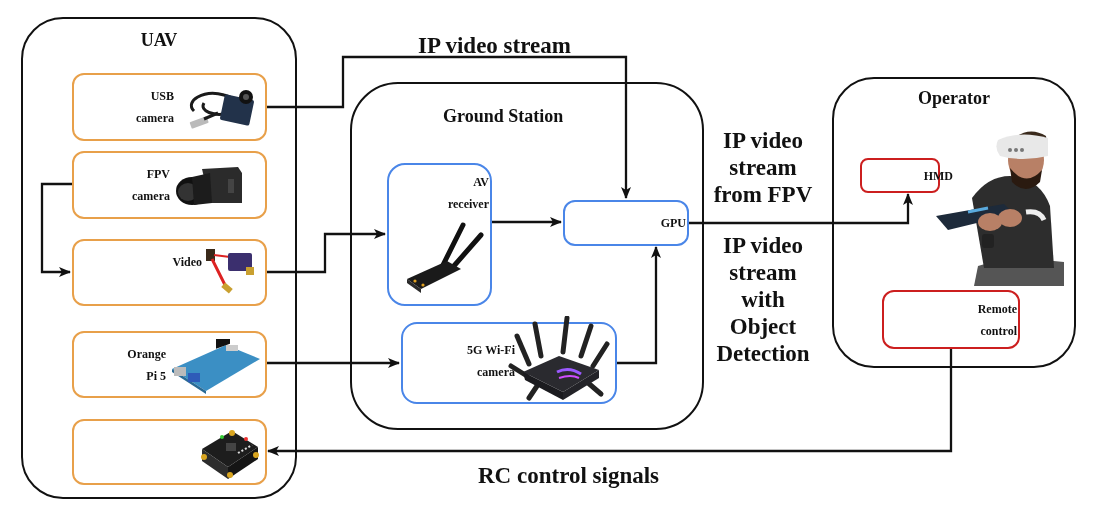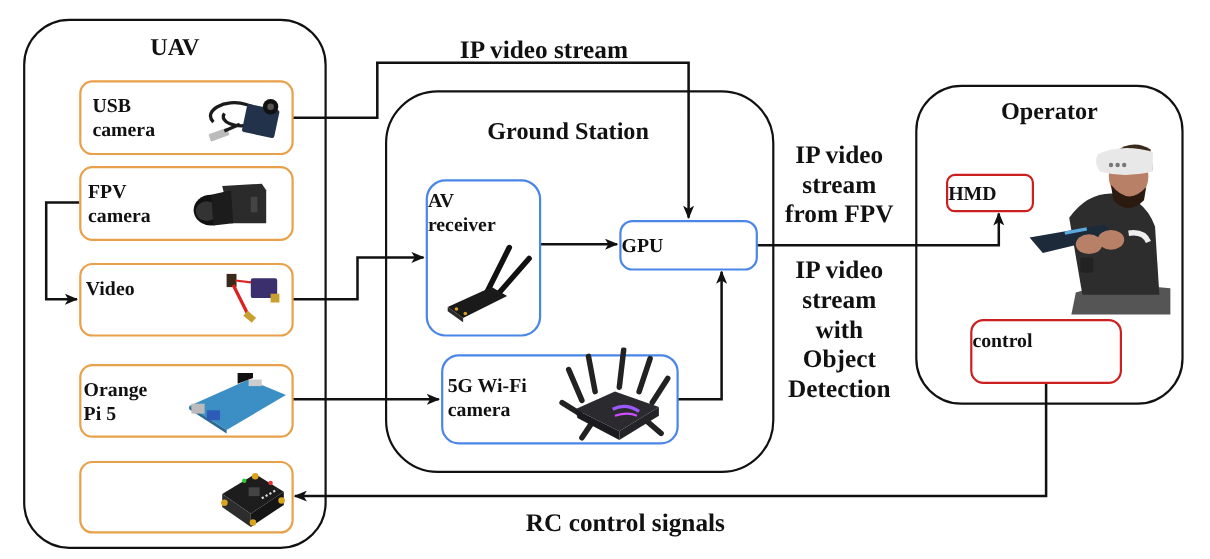--- a/index.html
+++ b/index.html
@@ -1,24 +1,24 @@
 <!DOCTYPE html>
 <html><head>
 <meta charset="utf-8">
 <style>
   html, body { margin:0; padding:0; background:#ffffff; }
   body { width:1100px; height:508px; position:relative; overflow:hidden;
          font-family:"Liberation Serif", "DejaVu Serif", serif; color:#111; }
   .group { position:absolute; border:2.5px solid #111; border-radius:42px; box-sizing:border-box; background:transparent; }
-  .group-title { position:absolute; font-weight:bold; font-size:22px; text-align:center; white-space:nowrap; }
+  .group-title { position:absolute; font-weight:bold; font-size:18px; text-align:center; white-space:nowrap; }
   .node { position:absolute; box-sizing:border-box; border-radius:12px; background:#fff; }
   .node.orange { border:2.5px solid #e8a04a; }
   .node.blue { border:2.5px solid #4a86e8; }
   .node.red { border:2.5px solid #cc1f1f; }
-  .lbl { position:absolute; font-weight:bold; font-size:18px; line-height:22px; text-align:left; white-space:nowrap; }
+  .lbl { position:absolute; font-weight:bold; font-size:12px; line-height:22px; text-align:right; white-space:nowrap; }
   .edge-lbl { position:absolute; font-weight:bold; font-size:23px; line-height:27px; text-align:center; white-space:nowrap; }
   svg.wires { position:absolute; left:0; top:0; }
   .pic { position:absolute; }
 </style>
 </head>
 <body>
 
 <svg class="wires" width="1100" height="508">
   <defs>
     <marker id="arr" markerWidth="12" markerHeight="10" refX="11" refY="5" orient="auto" markerUnits="userSpaceOnUse">
@@ -180,20 +180,21 @@
   <rect x="64" y="108" width="12" height="14" rx="3" fill="#222"></rect>
   <path d="M108,86 Q122,84 126,94" stroke="#eee" stroke-width="5" fill="none"></path>
 </svg>
 
 <div class="node red" style="left:860px;top:158px;width:80px;height:35px;border-radius:8px;">
   <div class="lbl" style="left:0;width:91px;top:5px;">HMD</div>
 </div>
 
 <div class="node red" style="left:882px;top:290px;width:138px;height:59px;">
   <div class="lbl" style="left:0;width:133px;top:6px;">
+    <div>Remote</div>
     <div>control</div>
   </div>
 </div>
 
 <div class="edge-lbl" style="left:418px;top:32px;">IP video stream</div>
 
 <div class="edge-lbl" style="left:713px;width:100px;top:127px;">
   <div>IP video</div>
   <div>stream</div>
   <div>from FPV</div>

